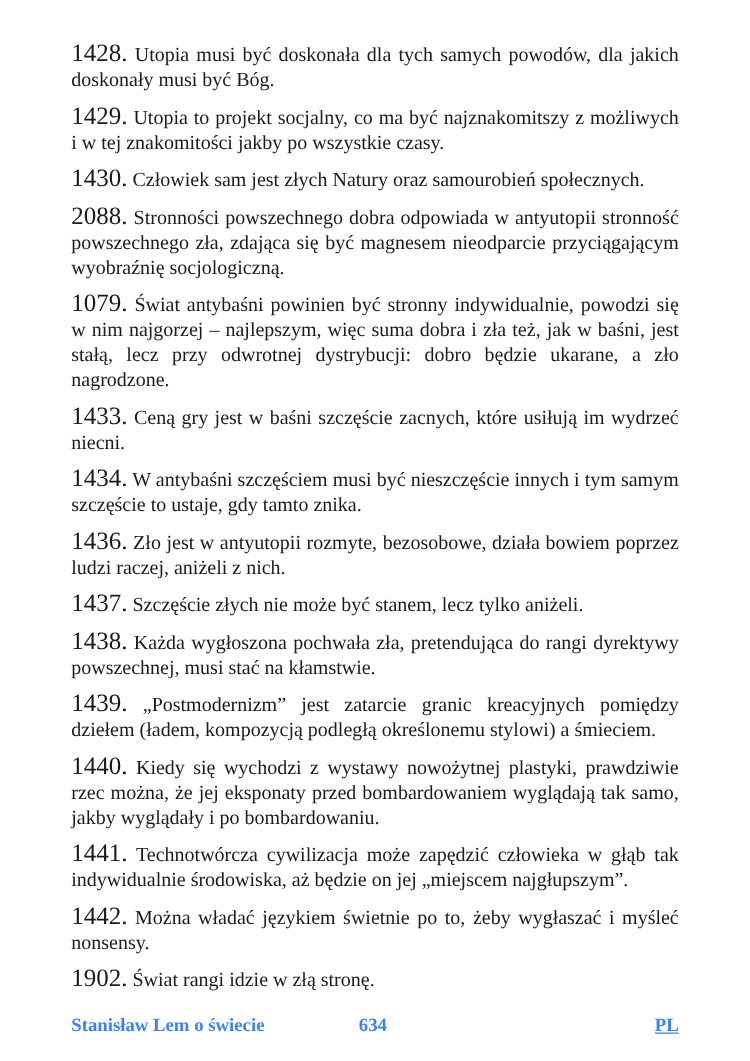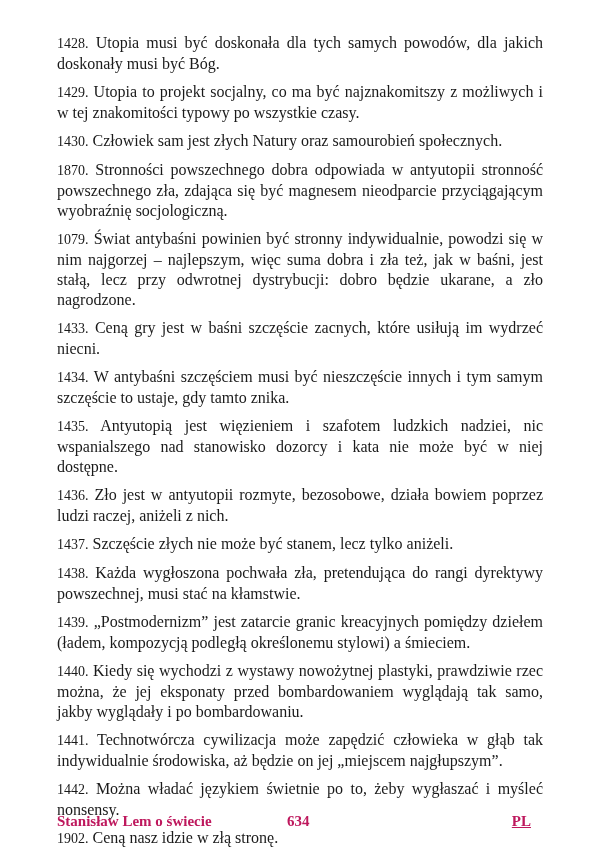--- a/index.html
+++ b/index.html
@@ -12,56 +12,55 @@
     font-family: "Liberation Serif", serif;
     font-size: 16px;
     line-height: 20px;
     color: #1a1a1a;
   }
   .entry {
     text-align: justify;
     margin: 0 0 8px 0;
   }
   .entry .num {
-    font-size: 14px;
+    font-size: 20px;
   }
   .footer {
     position: absolute;
     left: 57px;
     top: 813px;
     width: 486px;
     height: 20px;
     font-family: "Liberation Serif", serif;
     font-weight: bold;
     font-size: 15px;
-    color: #be185d;
+    color: #3b82f6;
   }
   .footer .left { position: absolute; left: 0; top: 0; }
   .footer .center { position: absolute; left: 230px; top: 0; }
-  .footer .right { position: absolute; right: 12px; top: 0; text-decoration: underline; }
+  .footer .right { position: absolute; right: 0; top: 0; text-decoration: underline; }
 </style>
 </head>
 <body>
 
 <div class="page">
   <p class="entry"><span class="num">1428.</span> <span>Utopia musi być doskonała dla tych samych powodów, dla jakich doskonały musi być Bóg.</span></p>
-  <p class="entry"><span class="num">1429.</span> <span>Utopia to projekt socjalny, co ma być najznakomitszy z możliwych i w tej znakomitości typowy po wszystkie czasy.</span></p>
+  <p class="entry"><span class="num">1429.</span> <span>Utopia to projekt socjalny, co ma być najznakomitszy z możliwych i w tej znakomitości jakby po wszystkie czasy.</span></p>
   <p class="entry"><span class="num">1430.</span> <span>Człowiek sam jest złych Natury oraz samourobień społecznych.</span></p>
-  <p class="entry"><span class="num">1870.</span> <span>Stronności powszechnego dobra odpowiada w antyutopii stronność powszechnego zła, zdająca się być magnesem nieodparcie przyciągającym wyobraźnię socjologiczną.</span></p>
+  <p class="entry"><span class="num">2088.</span> <span>Stronności powszechnego dobra odpowiada w antyutopii stronność powszechnego zła, zdająca się być magnesem nieodparcie przyciągającym wyobraźnię socjologiczną.</span></p>
   <p class="entry"><span class="num">1079.</span> <span>Świat antybaśni powinien być stronny indywidualnie, powodzi się w nim najgorzej – najlepszym, więc suma dobra i zła też, jak w baśni, jest stałą, lecz przy odwrotnej dystrybucji: dobro będzie ukarane, a zło nagrodzone.</span></p>
   <p class="entry"><span class="num">1433.</span> <span>Ceną gry jest w baśni szczęście zacnych, które usiłują im wydrzeć niecni.</span></p>
   <p class="entry"><span class="num">1434.</span> <span>W antybaśni szczęściem musi być nieszczęście innych i tym samym szczęście to ustaje, gdy tamto znika.</span></p>
-  <p class="entry"><span class="num">1435.</span> <span>Antyutopią jest więzieniem i szafotem ludzkich nadziei, nic wspanialszego nad stanowisko dozorcy i kata nie może być w niej dostępne.</span></p>
   <p class="entry"><span class="num">1436.</span> <span>Zło jest w antyutopii rozmyte, bezosobowe, działa bowiem poprzez ludzi raczej, aniżeli z nich.</span></p>
   <p class="entry"><span class="num">1437.</span> <span>Szczęście złych nie może być stanem, lecz tylko aniżeli.</span></p>
   <p class="entry"><span class="num">1438.</span> <span>Każda wygłoszona pochwała zła, pretendująca do rangi dyrektywy powszechnej, musi stać na kłamstwie.</span></p>
   <p class="entry"><span class="num">1439.</span> <span>„Postmodernizm” jest zatarcie granic kreacyjnych pomiędzy dziełem (ładem, kompozycją podległą określonemu stylowi) a śmieciem.</span></p>
   <p class="entry"><span class="num">1440.</span> <span>Kiedy się wychodzi z wystawy nowożytnej plastyki, prawdziwie rzec można, że jej eksponaty przed bombardowaniem wyglądają tak samo, jakby wyglądały i po bombardowaniu.</span></p>
   <p class="entry"><span class="num">1441.</span> <span>Technotwórcza cywilizacja może zapędzić człowieka w głąb tak indywidualnie środowiska, aż będzie on jej „miejscem najgłupszym”.</span></p>
   <p class="entry"><span class="num">1442.</span> <span>Można władać językiem świetnie po to, żeby wygłaszać i myśleć nonsensy.</span></p>
-  <p class="entry"><span class="num">1902.</span> <span>Ceną nasz idzie w złą stronę.</span></p>
+  <p class="entry"><span class="num">1902.</span> <span>Świat rangi idzie w złą stronę.</span></p>
 </div>
 
 <div class="footer">
   <span class="left">Stanisław Lem o świecie</span>
   <span class="center">634</span>
   <span class="right">PL</span>
 </div>
 
 </body></html>

